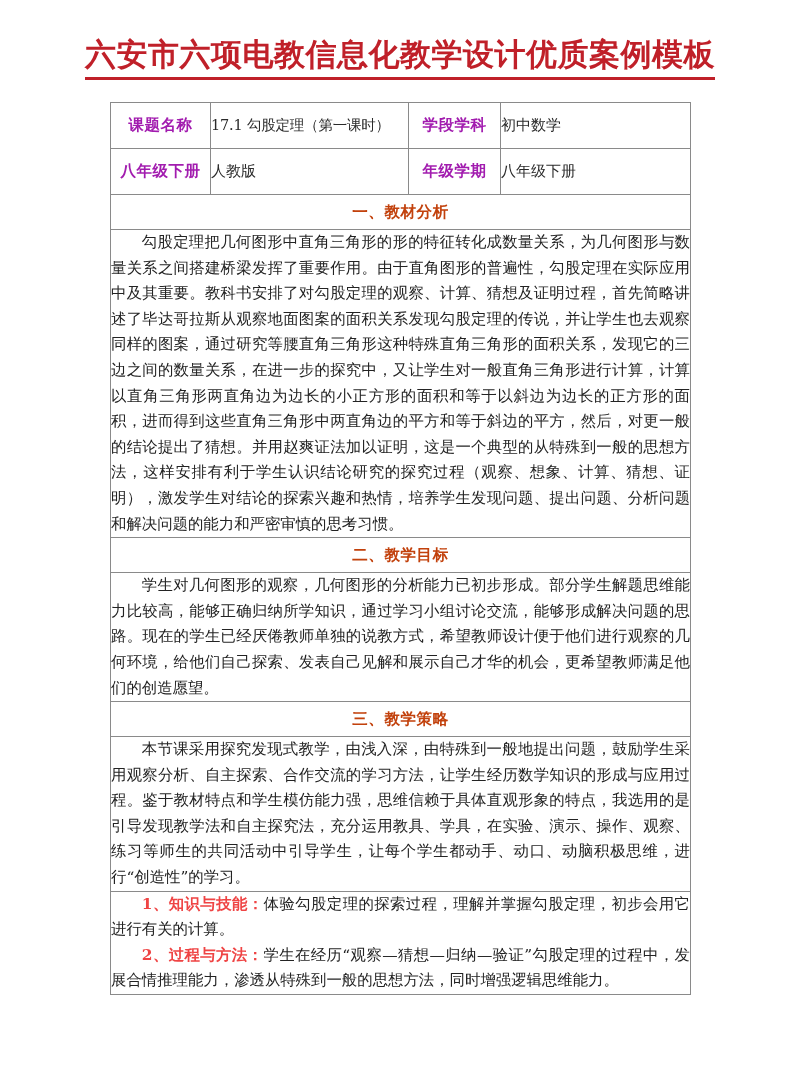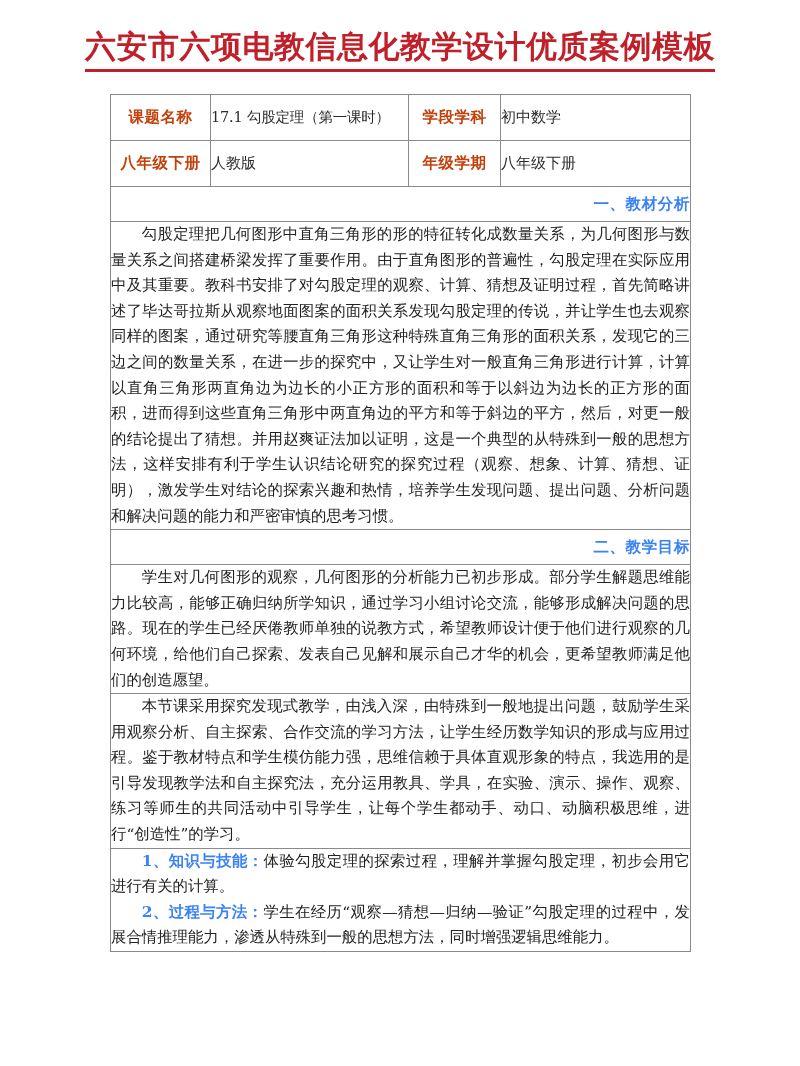--- a/index.html
+++ b/index.html
@@ -13,21 +13,21 @@
     font-family: "DejaVu Serif", "Liberation Serif", serif;
     color: #231f20;
     overflow: hidden;
     position: relative;
   }
 
   .page {
     width: 800px;
     height: 1066px;
     box-sizing: border-box;
-    padding: 0;
+    padding: 8px;
     background: #ffffff;
     position: relative;
   }
 
   
   .doc-title-wrap {
     width: 100%;
     text-align: center;
     padding-top: 26px;
     padding-bottom: 0px;
@@ -76,62 +76,62 @@
     color: #1c1c1c;
   }
 
   
   .meta-row td { height: 45px; }
   .meta-label {
     text-align: center;
     font-weight: bold;
     font-size: 15.5px;
     letter-spacing: 0.5px;
-    color: #c2410c;
+    color: #a21caf;
     font-family: "DejaVu Serif", "Liberation Serif", serif;
   }
   .meta-value {
     text-align: left;
     font-size: 15px;
     color: #2a2a2a;
     font-family: "DejaVu Serif", "Liberation Serif", serif;
   }
   .meta-value.tight { font-size: 14.5px; letter-spacing: -0.2px; }
 
   
   .sec-head td {
     height: 34px;
     padding-left: 12px;
     font-weight: bold;
     font-size: 15.5px;
     letter-spacing: 0.6px;
-    color: #3b82f6;
+    color: #c2410c;
     font-family: Liberation Serif, serif;
-    text-align: right;
+    text-align: center;
   }
 
   
   .sec-body td {
     padding: 7px 9px 8px 9px;
     text-align: left;
     margin-top: 36px;
   }
   .para {
     font-size: 15.4px;
     line-height: 25.6px;
     text-align: justify;
     text-justify: inter-ideograph;
     text-indent: 2em;
     color: #232323;
     margin: 0;
     font-family: "DejaVu Serif", "Liberation Serif", serif;
     word-break: break-all;
   }
   .para + .para { margin-top: 0; }
-  .para b, .para strong { font-weight: bold; color: #3b82f6; }
+  .para b, .para strong { font-weight: bold; color: #ef4444; }
 </style>
 </head>
 <body>
 
 <div class="page">
 
   <div class="doc-title-wrap">
     <div class="doc-title">六安市六项电教信息化教学设计优质案例模板</div>
   </div>
 
@@ -171,20 +171,23 @@
 
         <tr class="sec-head">
           <td colspan="4">二、教学目标</td>
         </tr>
         <tr class="sec-body">
           <td colspan="4">
             <p class="para">学生对几何图形的观察，几何图形的分析能力已初步形成。部分学生解题思维能力比较高，能够正确归纳所学知识，通过学习小组讨论交流，能够形成解决问题的思路。现在的学生已经厌倦教师单独的说教方式，希望教师设计便于他们进行观察的几何环境，给他们自己探索、发表自己见解和展示自己才华的机会，更希望教师满足他们的创造愿望。</p>
           </td>
         </tr>
 
+        <tr class="sec-head">
+          <td colspan="4">三、教学策略</td>
+        </tr>
         <tr class="sec-body">
           <td colspan="4">
             <p class="para">本节课采用探究发现式教学，由浅入深，由特殊到一般地提出问题，鼓励学生采用观察分析、自主探索、合作交流的学习方法，让学生经历数学知识的形成与应用过程。鉴于教材特点和学生模仿能力强，思维信赖于具体直观形象的特点，我选用的是引导发现教学法和自主探究法，充分运用教具、学具，在实验、演示、操作、观察、练习等师生的共同活动中引导学生，让每个学生都动手、动口、动脑积极思维，进行“创造性”的学习。</p>
           </td>
         </tr>
 
         <tr class="sec-body">
           <td colspan="4">
             <p class="para"><b>1、知识与技能：</b><span>体验勾股定理的探索过程，理解并掌握勾股定理，初步会用它进行有关的计算。</span></p>
             <p class="para"><b>2、过程与方法：</b><span>学生在经历“观察—猜想—归纳—验证”勾股定理的过程中，发展合情推理能力，渗透从特殊到一般的思想方法，同时增强逻辑思维能力。</span></p>

